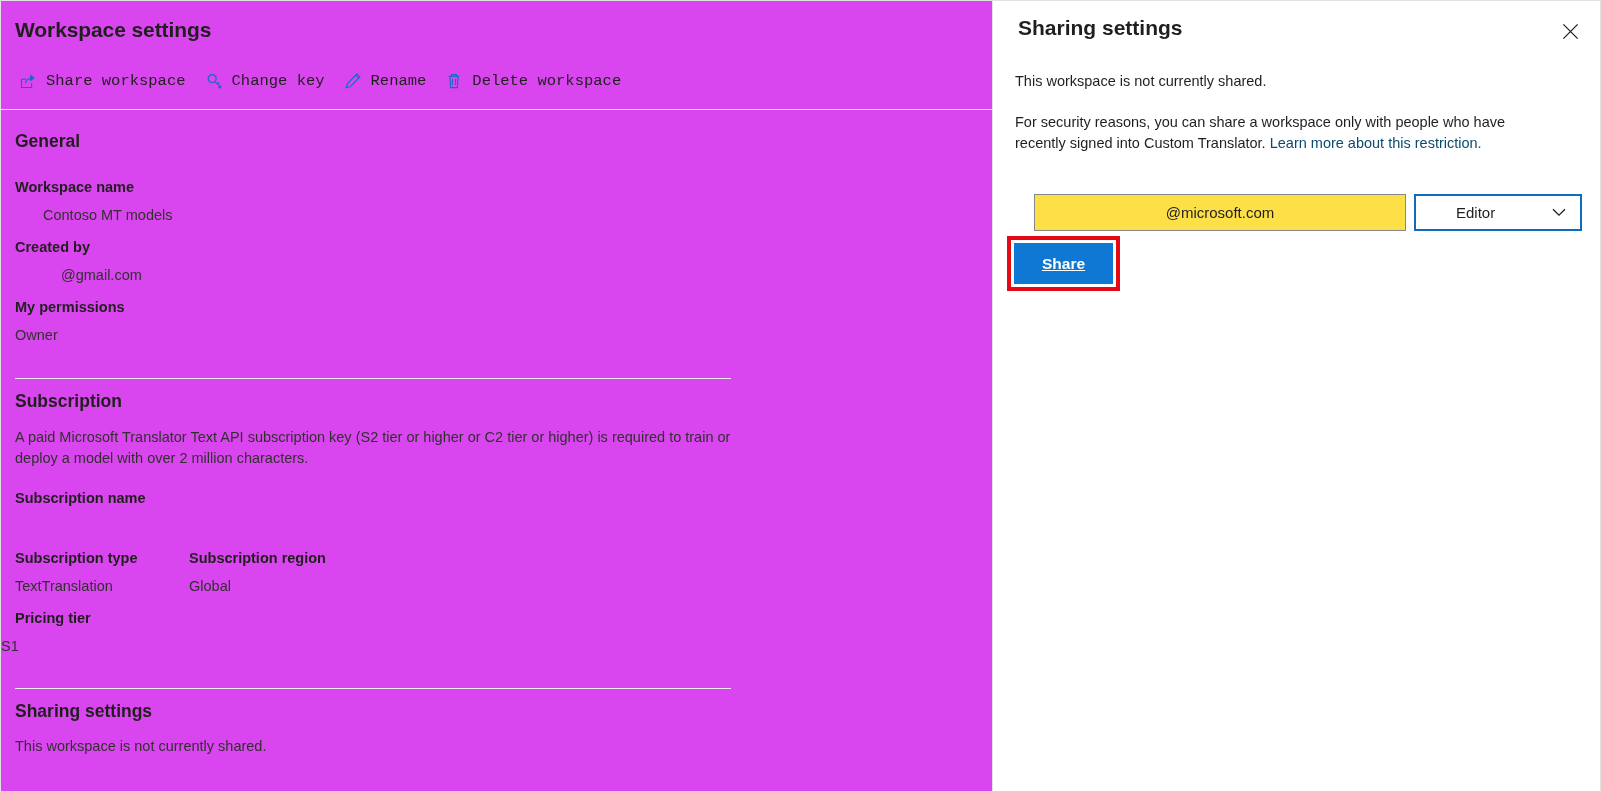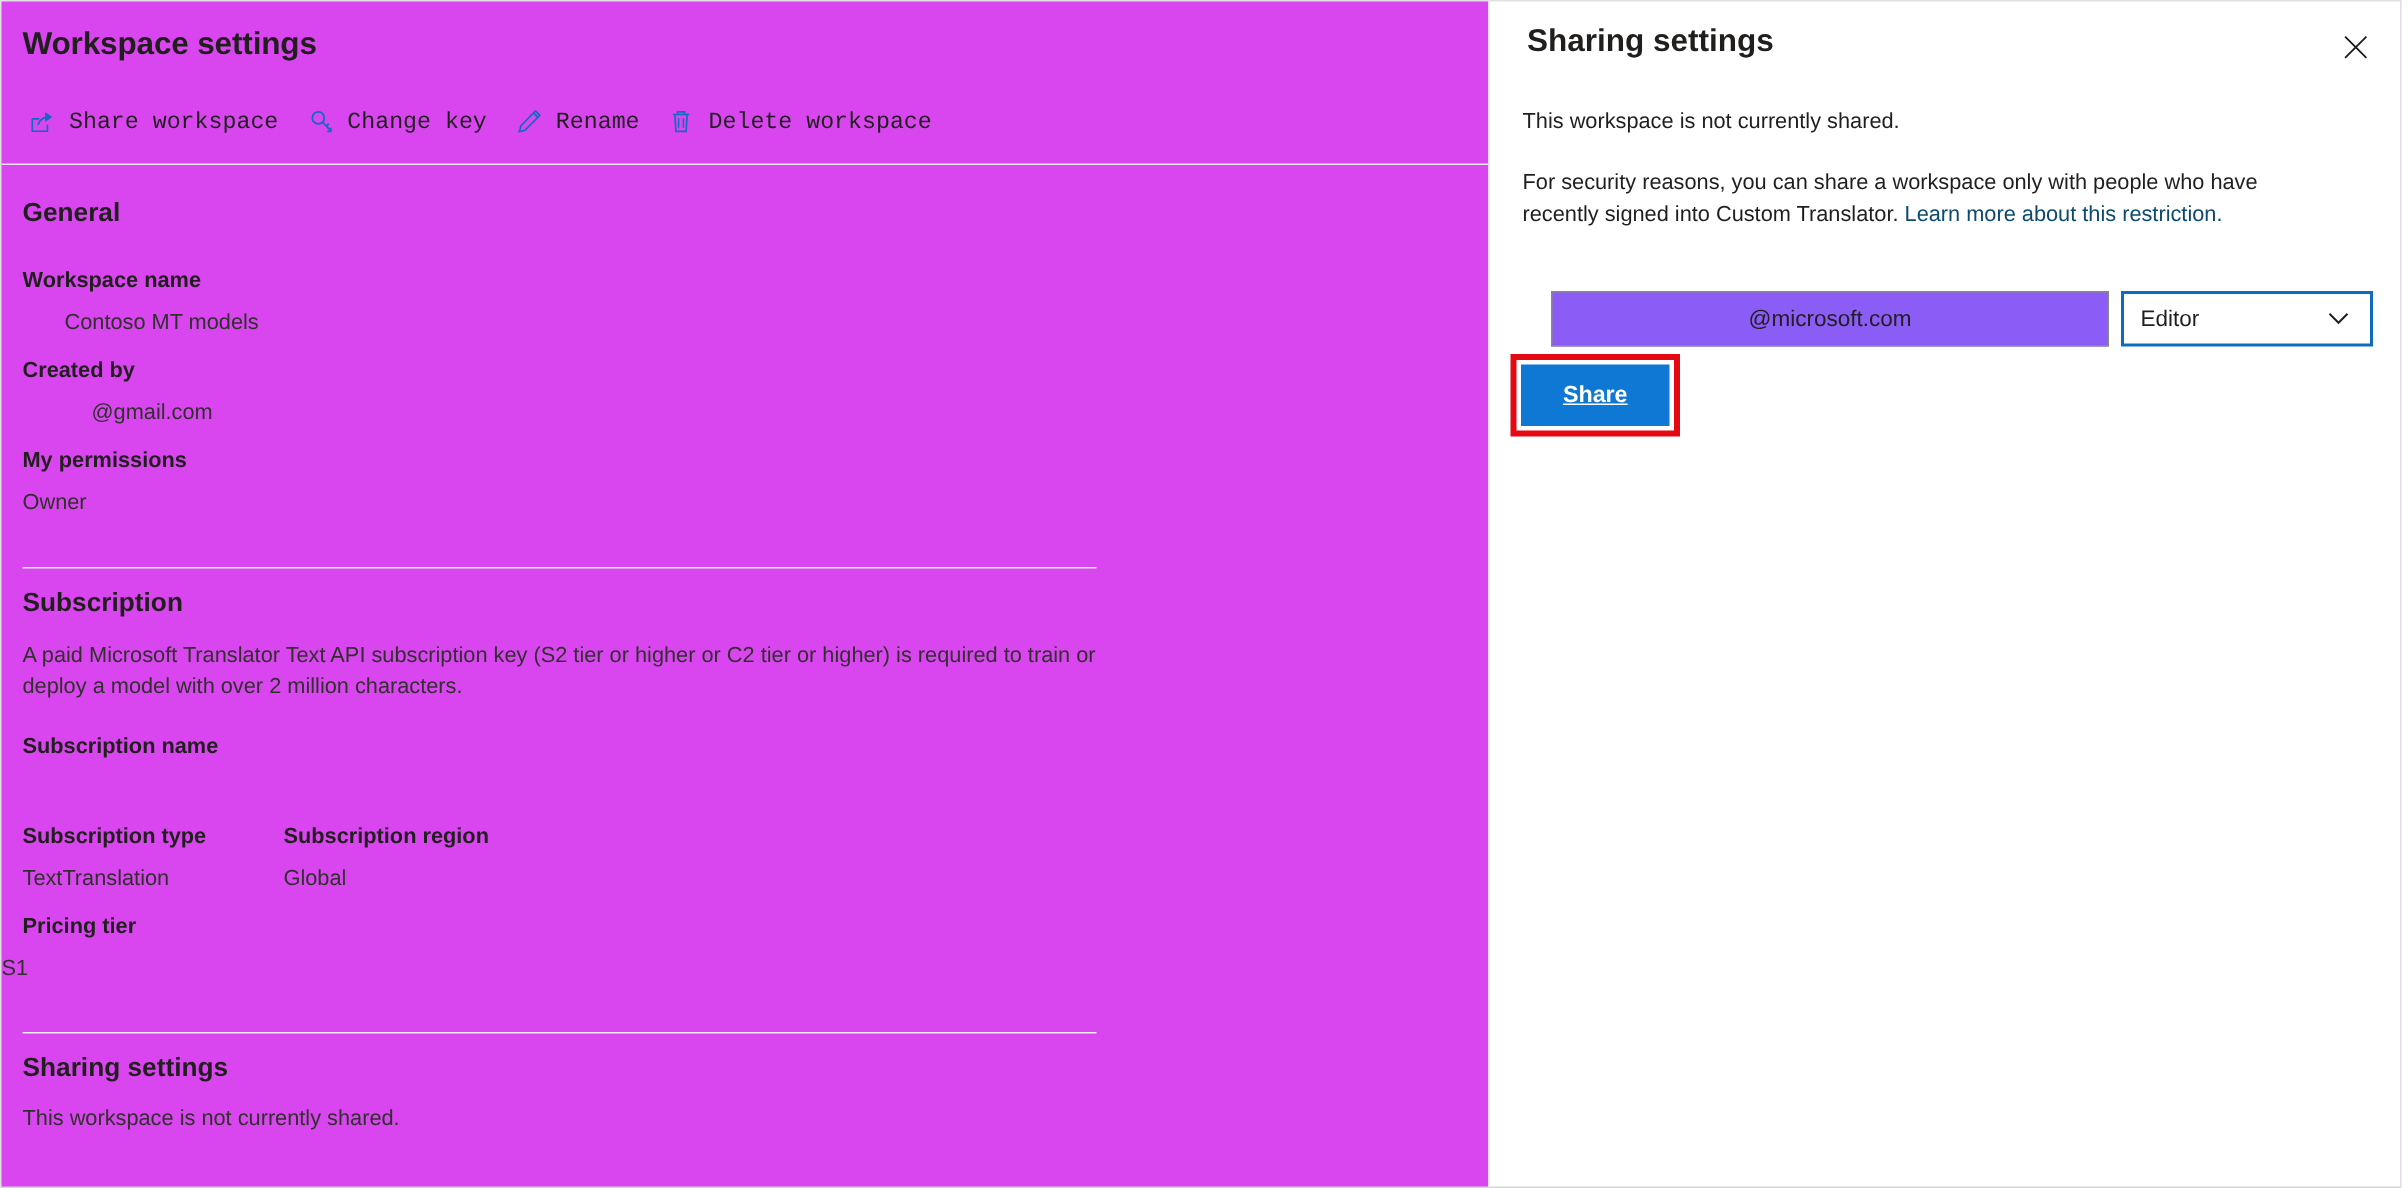--- a/index.html
+++ b/index.html
@@ -157,38 +157,39 @@
   .share-row {
     position: absolute;
     left: 1034px; top: 194px;
     display: flex;
     align-items: stretch;
     gap: 8px;
   }
   .email-input {
     width: 372px;
     height: 37px;
-    background: #8b5cf6;
+    background: #fde047;
     border: 1px solid #8a8886;
     font-family: "Liberation Sans", sans-serif;
     font-size: 15px;
     color: #201f1e;
     text-align: center;
     padding: 0 10px;
     outline: none;
   }
   .role-select-wrap {
     position: relative;
     width: 168px;
     height: 37px;
     border: 2px solid #0f6cbd;
     background: #ffffff;
     display: flex;
     align-items: center;
     cursor: pointer;
+    padding-left: 29px;
   }
   .role-select-value {
     font-size: 15px;
     color: #201f1e;
     padding-left: 11px;
     flex: 1;
   }
   .chev {
     margin-right: 14px;
     display: flex;

